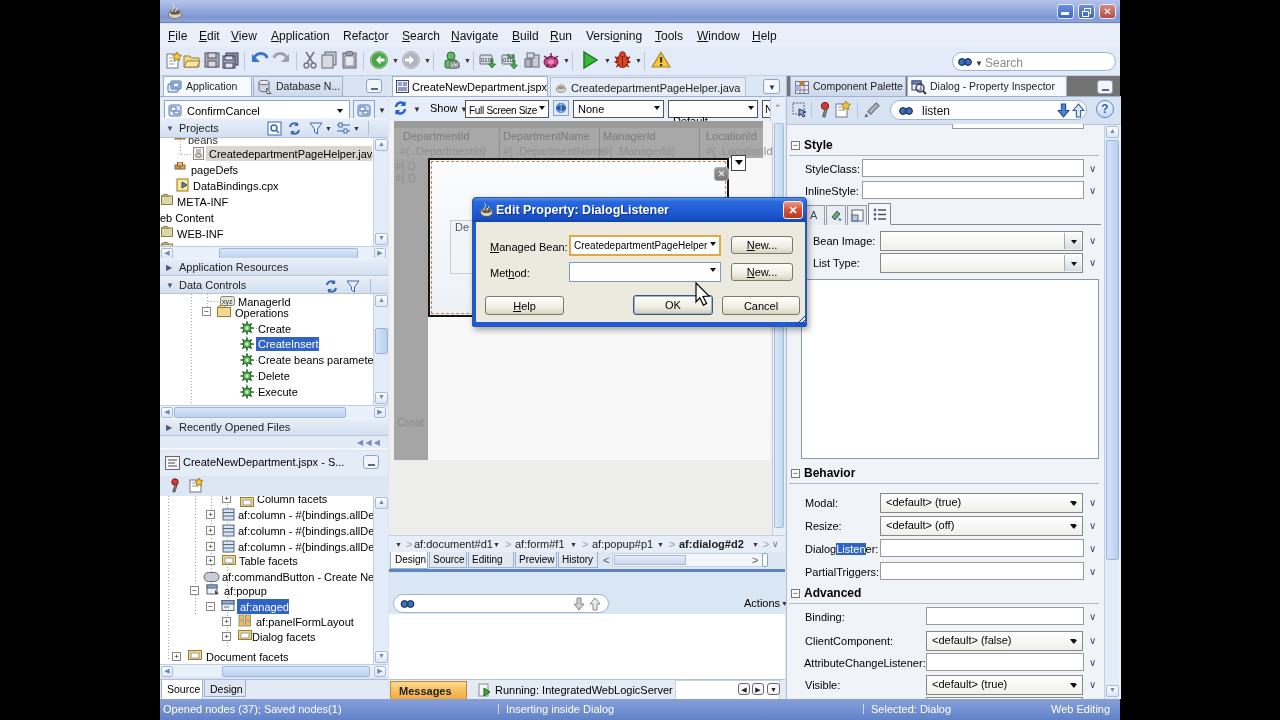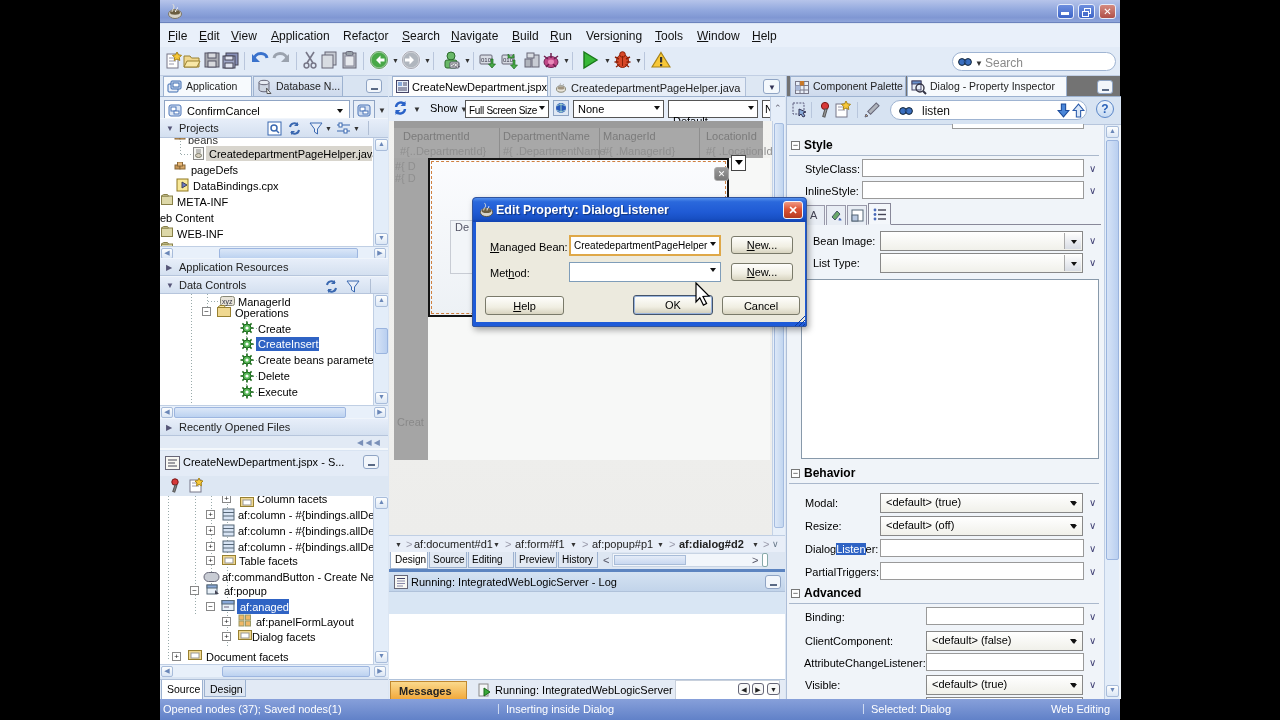--- a/index.html
+++ b/index.html
@@ -713,30 +713,36 @@
       <div class="abs" style="left:169px;top:0;width:40px;height:16px;background:#e2e9f3;border:1px solid #9db2d0;border-top:none;padding:2px 0 0 3px;font-size:10px">History</div>
       <span class="abs" style="left:214px;top:2px;color:#556;font-size:11px">&lt;</span>
       <div class="abs" style="left:223px;top:1px;width:151px;height:14px;background:#f2f6fb;border:1px solid #c8d4e4">
         <div class="abs" style="left:1px;top:1px;width:72px;height:10px;background:linear-gradient(#e4ecf8,#c8d8f0);border:1px solid #a8bcd8"></div>
       </div>
       <span class="abs" style="left:363px;top:2px;color:#556;font-size:11px">&gt;</span>
       <div class="abs" style="left:373px;top:1px;width:6px;height:14px;background:#fff;border:1px solid #8aa;border-radius:2px"></div>
     </div>
 
     <div style="position:absolute;left:0;top:493px;width:396px;height:130px;background:#d9e6f4;border-top:3px solid #5c84c0">
-      <div class="abs" style="left:0;top:0;width:396px;height:20px;background:linear-gradient(#d4e2f2,#c2d4ea);border-bottom:1px solid #b0c2da">
-        <svg class="abs" style="left:5px;top:3px" width="14" height="14" viewBox="0 0 14 14">
-            <rect x="0.5" y="0.5" width="13" height="13" fill="#f8f8f4" stroke="#667"></rect>
-            <line x1="3" y1="3.5" x2="11" y2="3.5" stroke="#446"></line>
-            <line x1="3" y1="6" x2="11" y2="6" stroke="#88a"></line>
-            <line x1="3" y1="8.5" x2="11" y2="8.5" stroke="#88a"></line>
-            <line x1="3" y1="11" x2="9" y2="11" stroke="#88a"></line>
-          </svg>
-        <span class="abs" style="left:22px;top:4px;font-size:11px">Running: IntegratedWebLogicServer - Log</span>
-        <div class="minb" style="left:376px;top:3px"></div>
+      <div class="abs" style="left:0;top:21px;width:396px;height:21px;background:#d9e6f4">
+        <div class="abs" style="left:4px;top:1px;width:216px;height:19px;background:#fff;border:1px solid #9fb4d2;border-radius:10px">
+          <svg class="abs" style="left:6px;top:3px" width="15" height="12" viewBox="0 0 14 12">
+              <circle cx="4" cy="6" r="3.4" fill="#3a6fc0" stroke="#123"></circle>
+              <circle cx="10" cy="6" r="3.4" fill="#3a6fc0" stroke="#123"></circle>
+              <rect x="5.6" y="4.6" width="2.8" height="2" fill="#26508e"></rect>
+            </svg>
+          <svg class="abs" style="left:178px;top:2px" width="14" height="14" viewBox="0 0 14 14">
+              <path d="M7 13L2 7h3V1h4v6h3z" fill="#c8cdd4" stroke="#888"></path>
+            </svg>
+          <svg class="abs" style="left:194px;top:2px" width="14" height="14" viewBox="0 0 14 14">
+              <path d="M7 1l5 6H9v6H5V7H2z" fill="#e8eaee" stroke="#888"></path>
+            </svg>
+        </div>
+        <span class="abs" style="left:355px;top:4px;font-size:11px">Actions</span>
+        <span class="dda" style="left:392px;top:7px;font-size:7px">▼</span>
       </div>
       <div class="abs" style="left:0;top:42px;width:396px;height:65px;background:#fff"></div>
       <div class="abs" style="left:0;top:107px;width:396px;height:23px;background:#e4ebf5;border-top:1px solid #b0c2da">
         <div class="abs" style="left:1px;top:1px;width:77px;height:19px;background:linear-gradient(#fbd98c,#f2a93c);border:1px solid #c08830;padding:3px 0 0 8px;font-size:11px;font-weight:bold;color:#222">Messages</div>
         <svg class="abs" style="left:89px;top:3px" width="14" height="14" viewBox="0 0 14 14">
             <rect x="1" y="1" width="9" height="12" fill="#f4f6f8" stroke="#888"></rect>
             <path d="M6 5l6 4-6 4z" fill="#38a838" stroke="#186818"></path>
           </svg>
         <span class="abs" style="left:106px;top:4px;font-size:11px">Running: IntegratedWebLogicServer</span>
         <div class="abs" style="left:286px;top:0px;width:105px;height:21px;background:#fff;border:1px solid #c8d0dc">

